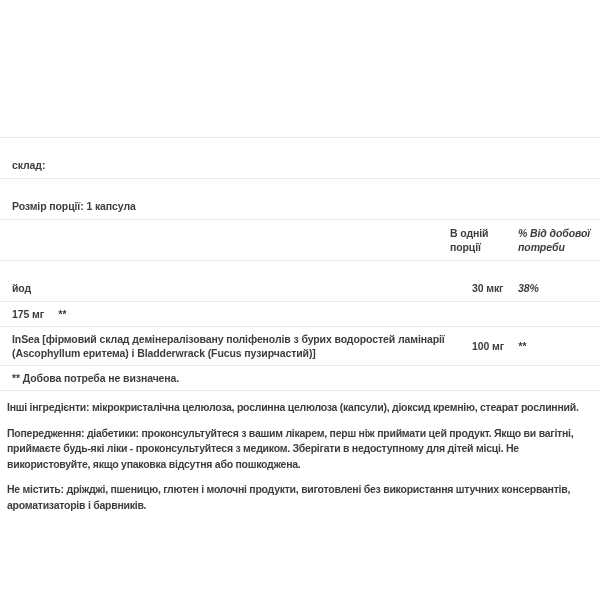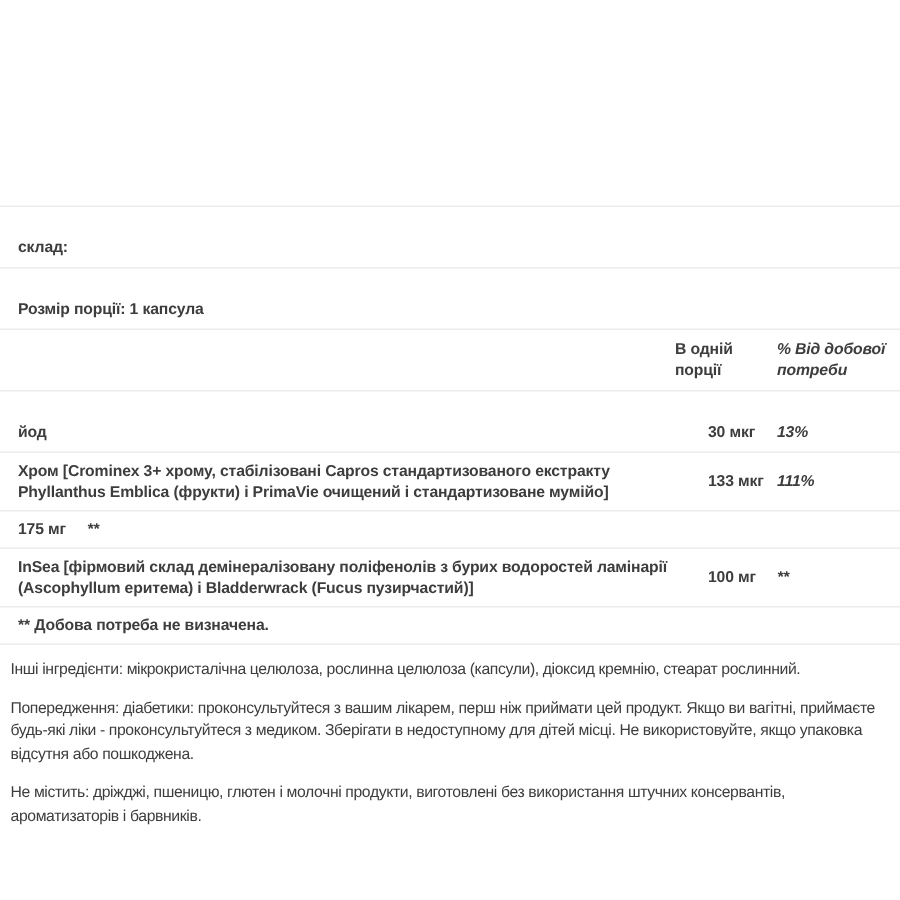--- a/index.html
+++ b/index.html
@@ -56,21 +56,21 @@
     padding-bottom: 6px;
   }
   .footnote-row {
     padding-top: 5px;
     padding-bottom: 5px;
   }
   .notes {
     border-top: 1px solid #ececec;
     padding: 9px 8px 0 7px;
     font-size: 10.5px;
-    font-weight: 400;
+    font-weight: 700;
     line-height: 15.5px;
     letter-spacing: -0.25px;
   }
   .notes p {
     margin: 0 0 10px 0;
   }
 </style>
 </head>
 <body>
 
@@ -88,28 +88,23 @@
 
   <div class="row header-row">
     <span class="cell-name"></span>
     <span class="cell-amount">В одній порції</span>
     <span class="cell-dv">% Від добової потреби</span>
   </div>
 
   <div class="row single-row">
     <span class="cell-name">йод</span>
     <span class="cell-amount nowrap">30 мкг</span>
-    <span class="cell-dv">13%</span>
+    <span class="cell-dv">38%</span>
   </div>
 
-  <div class="row">
-    <span class="cell-name">Хром [Crominex 3+ хрому, стабілізовані Capros стандартизованого екстракту Phyllanthus Emblica (фрукти) і PrimaVie очищений і стандартизоване мумійо]</span>
-    <span class="cell-amount nowrap">133 мкг</span>
-    <span class="cell-dv">111%</span>
-  </div>
 
   <div class="row">
     <span class="cell-amount nowrap">175 мг</span>
     <span class="cell-dv">**</span>
   </div>
 
   <div class="row">
     <span class="cell-name">InSea [фірмовий склад демінералізовану поліфенолів з бурих водоростей ламінарії (Ascophyllum еритема) і Bladderwrack (Fucus пузирчастий)]</span>
     <span class="cell-amount nowrap">100 мг</span>
     <span class="cell-dv">**</span>

